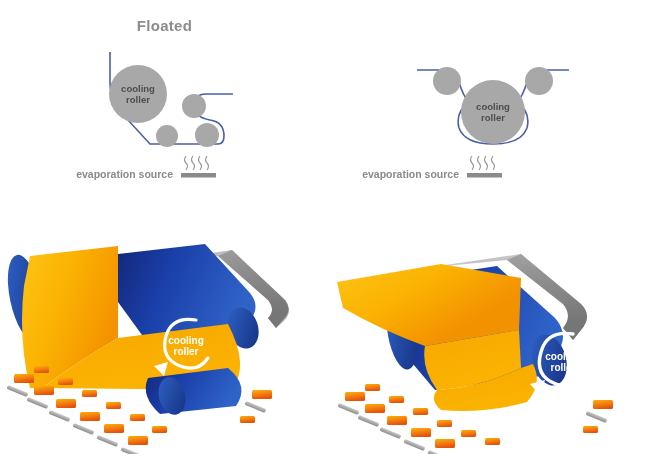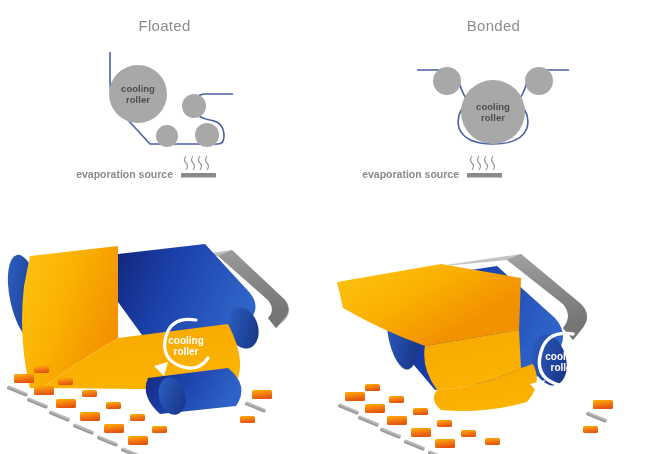--- a/index.html
+++ b/index.html
@@ -6,21 +6,21 @@
   body{
     width:658px;height:454px;position:relative;overflow:hidden;
     font-family:"Liberation Sans", sans-serif;
     -webkit-font-smoothing:antialiased;
   }
   .panel{position:absolute;top:0;height:454px;width:329px;}
   #panel-floated{left:0;}
   #panel-bonded{left:329px;}
   .panel-title{
     position:absolute;top:17px;width:100%;text-align:center;
-    font-size:15px;color:#8c8c8c;letter-spacing:.3px;
+    font-size:15px;color:#8c8c8c;letter-spacing:.3px;font-weight:bold;
   }
   .schematic{position:absolute;top:44px;left:0;width:329px;height:150px;}
   .illustration{position:absolute;top:238px;left:0;width:329px;height:216px;}
   svg{display:block;overflow:visible;}
   .evap-label{
     font-family:"Liberation Sans", sans-serif;
     font-size:10.5px;fill:#8a8a8a;font-weight:bold;
   }
   .roller-text{
     font-family:"Liberation Sans", sans-serif;
@@ -168,21 +168,20 @@
       </g>
       <g transform="translate(240,178)">
         <rect x="0" y="0" width="15" height="7" rx="1.5" fill="url(#grBoat)"></rect>
       </g>
     </g>
   </svg>
 </div>
 
 <div class="panel" id="panel-bonded">
 
-  <div class="panel-title">Bonded</div>
 
   <svg class="schematic" viewBox="0 0 329 150">
     <path d="M88 26 L112 26 Q126 26 130 38 Q134 52 140 58" fill="none" stroke="#4a5fa5" stroke-width="1.6"></path>
     <path d="M140 58 Q126 68 130 84 Q136 100 164 100 Q192 100 198 84
              Q202 68 188 58" fill="none" stroke="#4a5fa5" stroke-width="1.6"></path>
     <path d="M188 58 Q194 52 198 38 Q202 26 216 26 L240 26" fill="none" stroke="#4a5fa5" stroke-width="1.6"></path>
 
     <circle cx="164" cy="68" r="32" fill="#a8a8a8"></circle>
     <circle cx="118" cy="37" r="14" fill="#a8a8a8"></circle>
     <circle cx="210" cy="37" r="14" fill="#a8a8a8"></circle>

